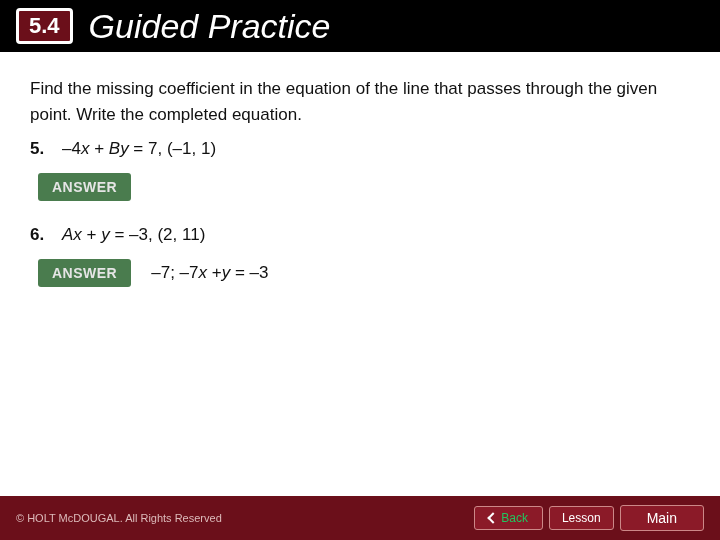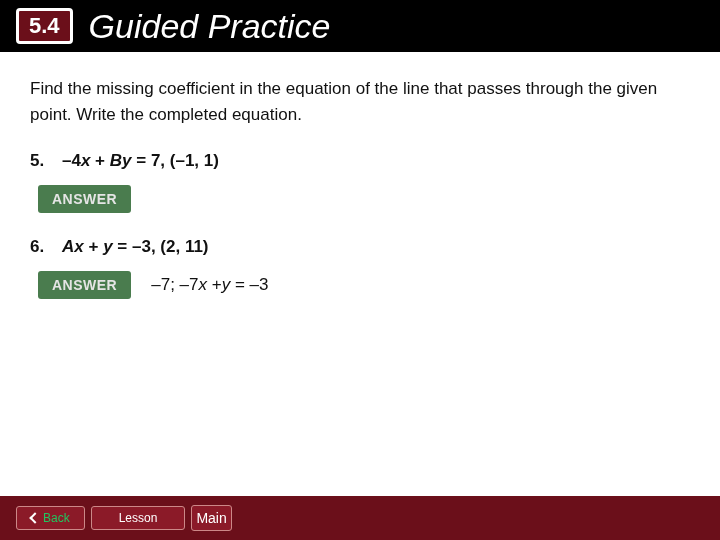--- a/index.html
+++ b/index.html
@@ -39,39 +39,38 @@
     
     .main-content {
       padding: 24px 30px 20px 30px;
       background: #ffffff;
     }
 
     .instruction-text {
       font-size: 17px;
       line-height: 1.5;
       color: #111111;
-      margin-bottom: 24px;
+      margin-bottom: 12px;
     }
 
     .problem {
       font-size: 17px;
       color: #111111;
       margin-bottom: 14px;
       display: flex;
       align-items: baseline;
       gap: 12px;
     }
     .problem-number {
       font-weight: bold;
       font-size: 17px;
       min-width: 20px;
     }
     .problem-text {
       font-size: 17px;
-      font-weight: bold;
     }
 
     .answer-row {
       display: flex;
       align-items: center;
       gap: 20px;
       margin-bottom: 24px;
       margin-left: 8px;
     }
     .answer-badge {
@@ -134,30 +133,30 @@
       border-width: 0 2px 2px 0;
       display: inline-block;
       padding: 3px;
       transform: rotate(-45deg);
     }
     .lesson-btn {
       background-color: #8b1a28;
       border: 1px solid #cc8888;
       color: #ffffff;
       font-size: 12px;
-      padding: 4px 27px;
+      padding: 4px 12px;
       border-radius: 3px;
       cursor: pointer;
     }
     .home-btn {
       background-color: #8b1a28;
       border: 1px solid #cc8888;
       color: #ffffff;
       font-size: 14px;
-      padding: 4px 4px;
+      padding: 4px 26px;
       border-radius: 3px;
       cursor: pointer;
     }
 
     
     .math-var { font-style: italic; }
   </style>
 </head>
 <body>
 
@@ -191,20 +190,21 @@
   <div class="answer-row">
     <span class="answer-badge">ANSWER</span>
     <span class="answer-text">
       –7; –7<span class="math-var">x</span> +<span class="math-var">y</span> = –3
     </span>
   </div>
 
 </div>
 
 <div class="footer">
+  <span class="footer-left">© HOLT McDOUGAL. All Rights Reserved</span>
   <div class="footer-nav">
     <button class="nav-btn">
       <i class="arrow-left"></i>
       <span>Back</span>
     </button>
     <button class="lesson-btn">
       <span>Lesson</span>
     </button>
     <button class="home-btn">
       <span>Main</span>

